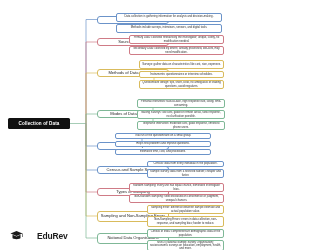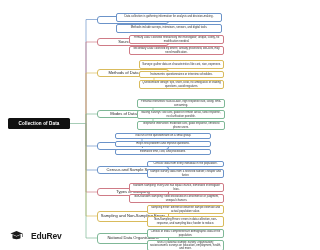--- a/index.html
+++ b/index.html
@@ -49,21 +49,21 @@
 
   
   .c-blue   { border-color:#6b93c9; }
   .c-red    { border-color:#cf7b86; }
   .c-yellow { border-color:#d9bb5c; }
   .c-green  { border-color:#7fb897; }
 
   .logo {
     position:absolute;
     left:10px; top:230px;
-    display:flex; align-items:center; gap:8px;text-align:right;
+    display:flex; align-items:center; gap:14px;text-align:right;
   }
   .logo-text {
     font-size:8.5px;
     font-weight:bold;
     color:#1b1b1b;
     letter-spacing:-0.2px;
   }
   .cap { display:block; }
 </style>
 </head>

